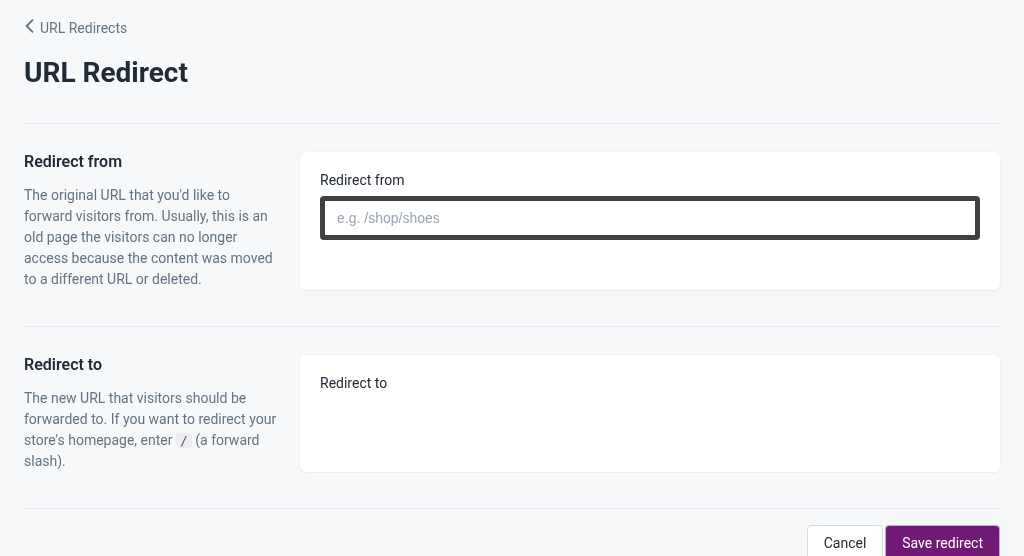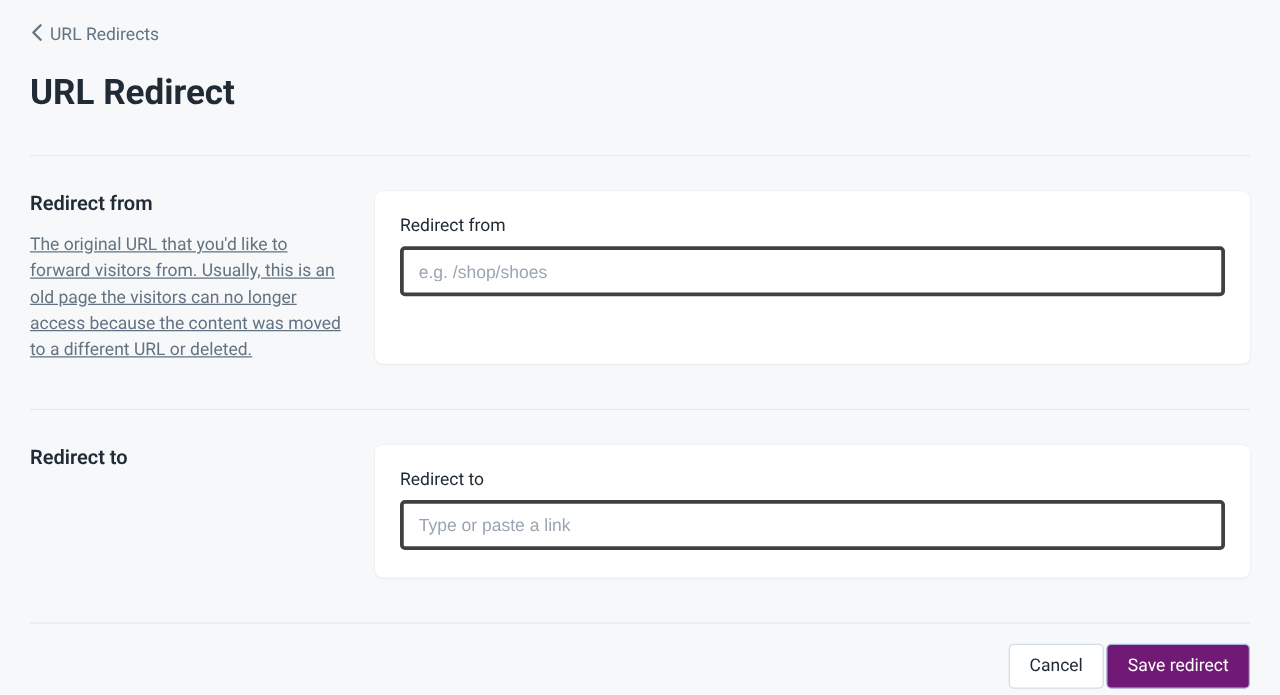--- a/index.html
+++ b/index.html
@@ -59,21 +59,20 @@
     .section-info h3 {
       font-size: 16px;
       font-weight: 600;
       color: #212b36;
       margin-bottom: 14px;
     }
     .section-info p {
       font-size: 14px;
       line-height: 1.5;
       color: #637381;
-      text-decoration: underline;
     }
     .inline-code {
       background: #eceef1;
       padding: 0 4px;
       border-radius: 3px;
       font-family: ui-monospace, monospace;
       font-size: 13px;
       color: #555;
     }
     .card {
@@ -86,21 +85,21 @@
     .field-label {
       display: block;
       font-size: 14px;
       color: #212b36;
       margin-bottom: 8px;
     }
     .text-input {
       width: 100%;
       padding: 9px 12px;
       font-size: 14px;
-      border: 3px solid #404040;
+      border: 5px solid #404040;
       border-radius: 4px;
       background: #fff;
       color: #212b36;
     }
     .text-input::placeholder {
       color: #9aa5b1;
     }
     .footer {
       display: flex;
       justify-content: flex-end;
@@ -152,24 +151,26 @@
     <div class="card">
       <label class="field-label">Redirect from</label>
       <input type="text" class="text-input" placeholder="e.g. /shop/shoes" style="">
     </div>
   </div>
 
   
   <div class="section">
     <div class="section-info">
       <h3>Redirect to</h3>
+      <p>
+        <span>The new URL that visitors should be forwarded to. If you want to redirect your store's homepage, enter </span><span class="inline-code">/</span><span> (a forward slash).</span>
+      </p>
     </div>
     <div class="card">
       <label class="field-label">Redirect to</label>
-      <input type="text" class="text-input" placeholder="Type or paste a link" style="">
     </div>
   </div>
 
   
   <div class="footer">
     <button class="btn btn-secondary">Cancel</button>
     <button class="btn btn-primary">Save redirect</button>
   </div>
 
 </div>

